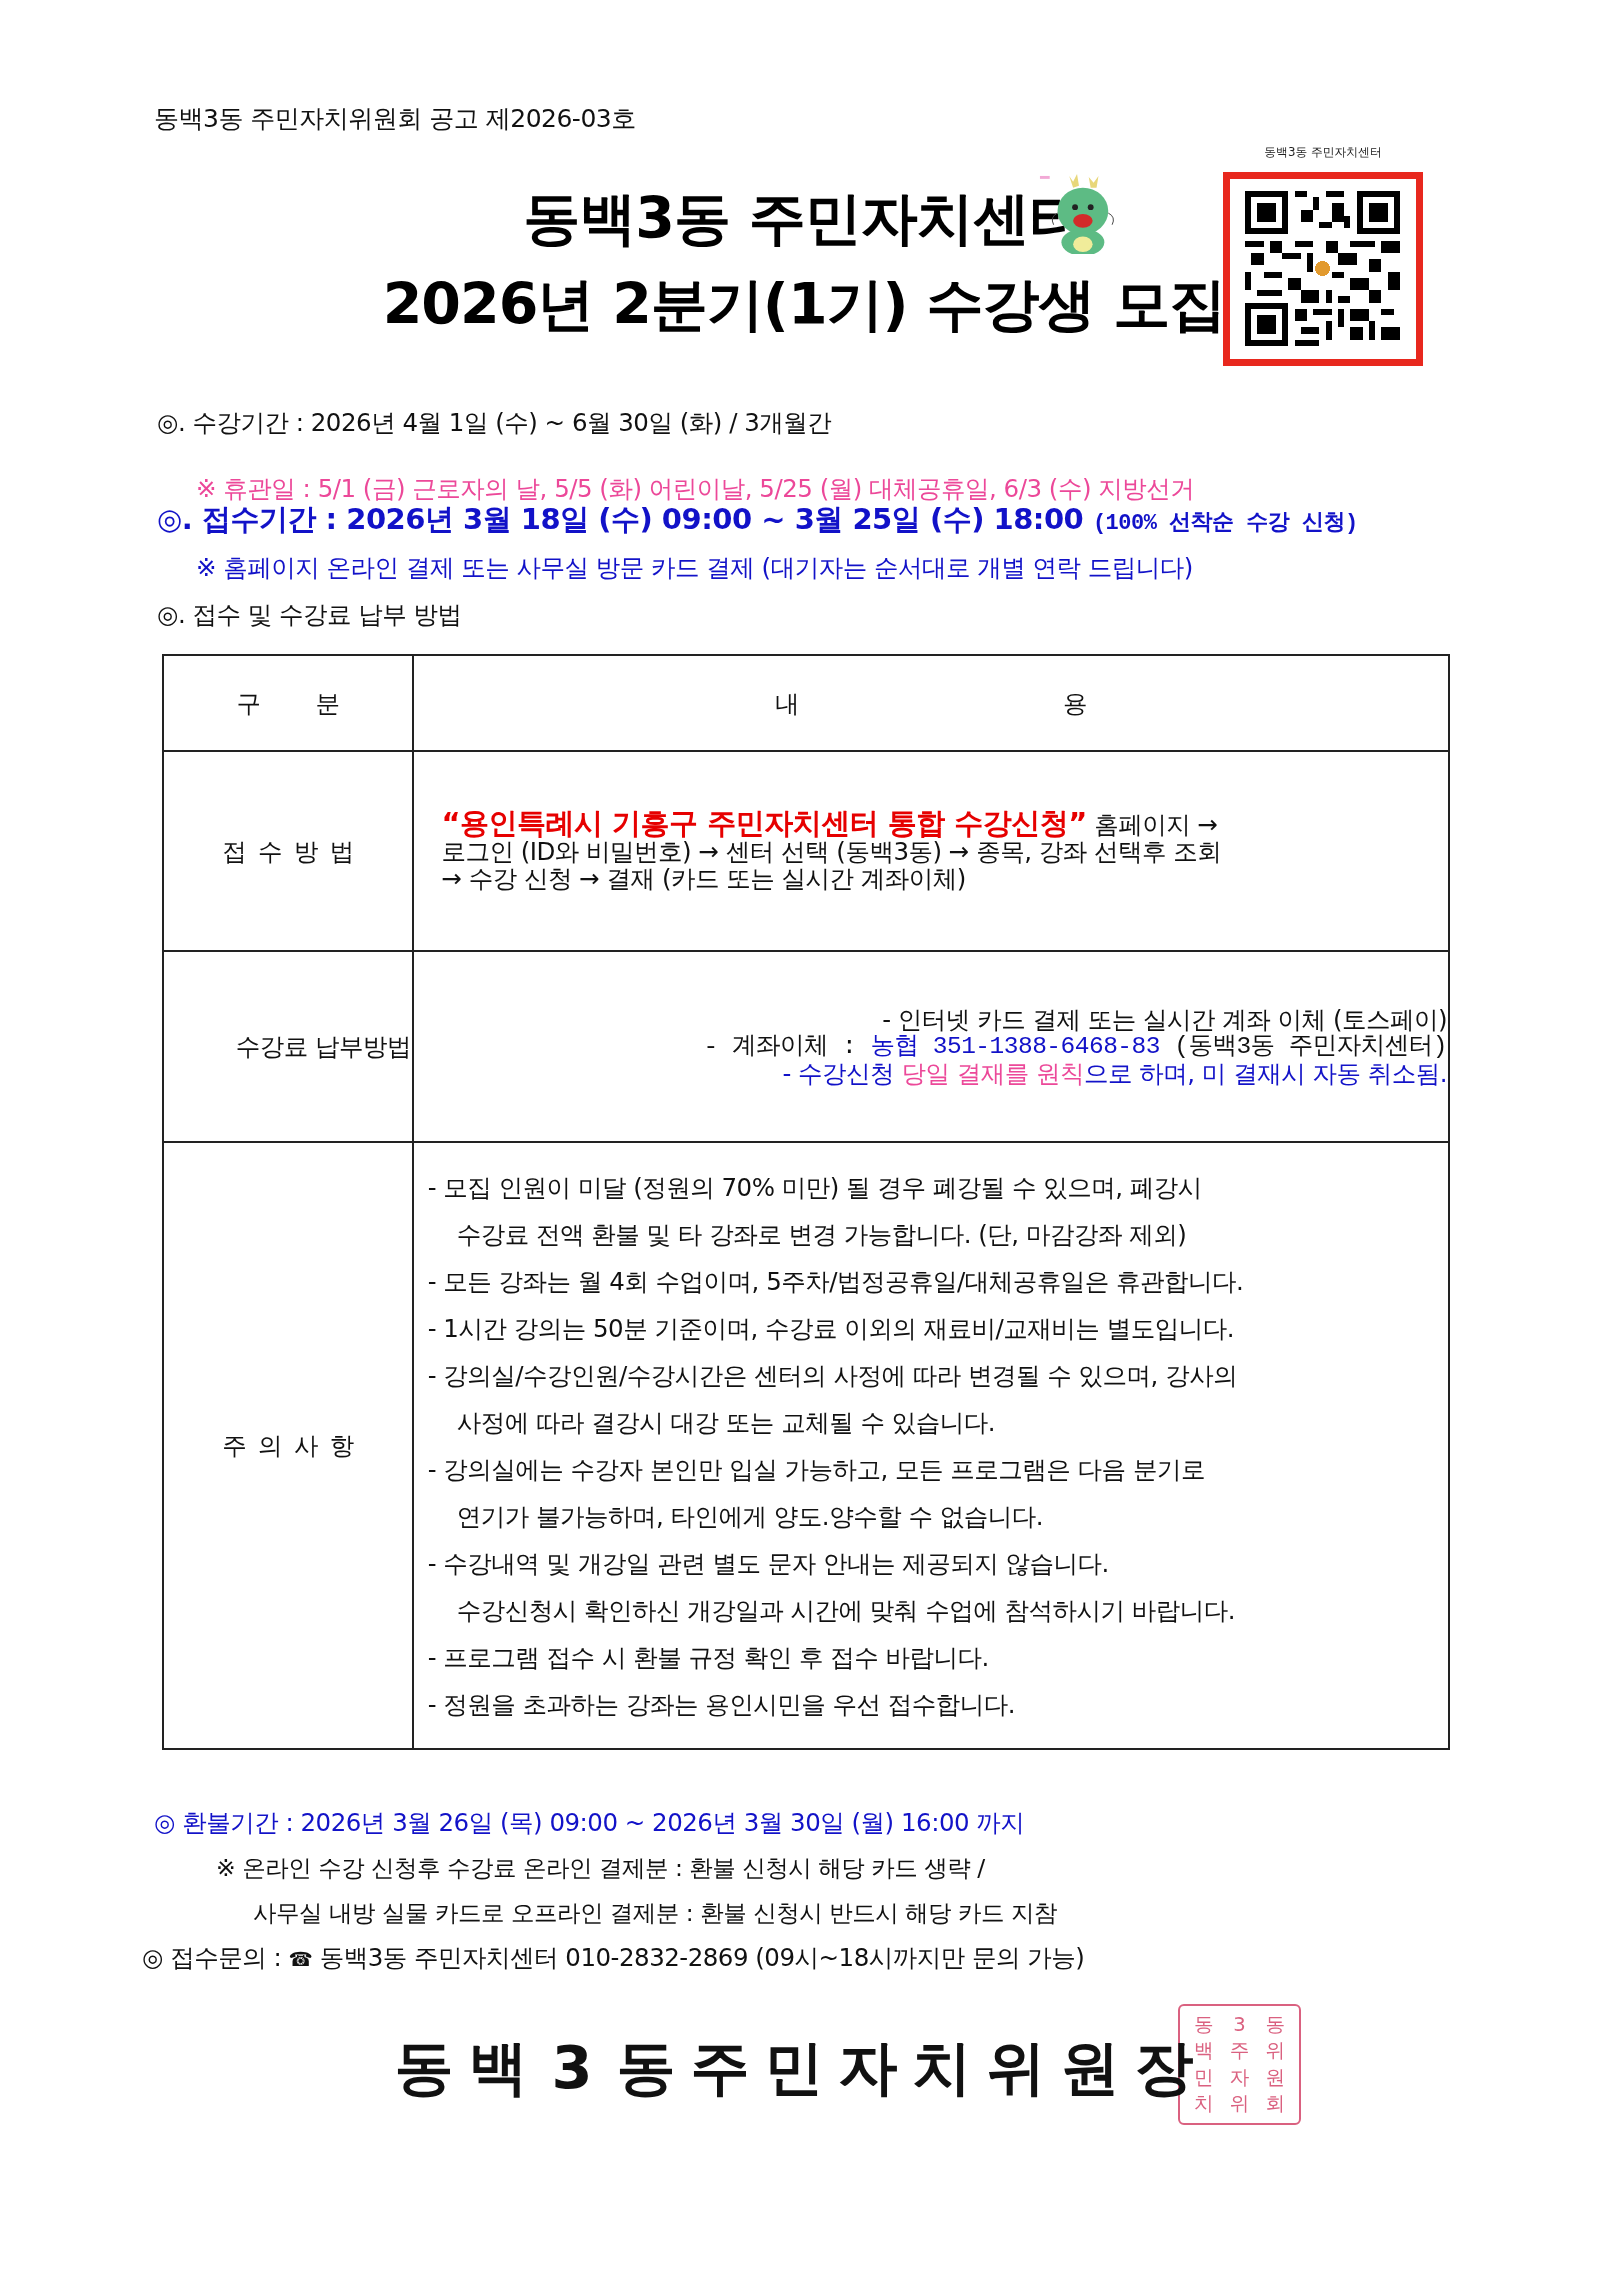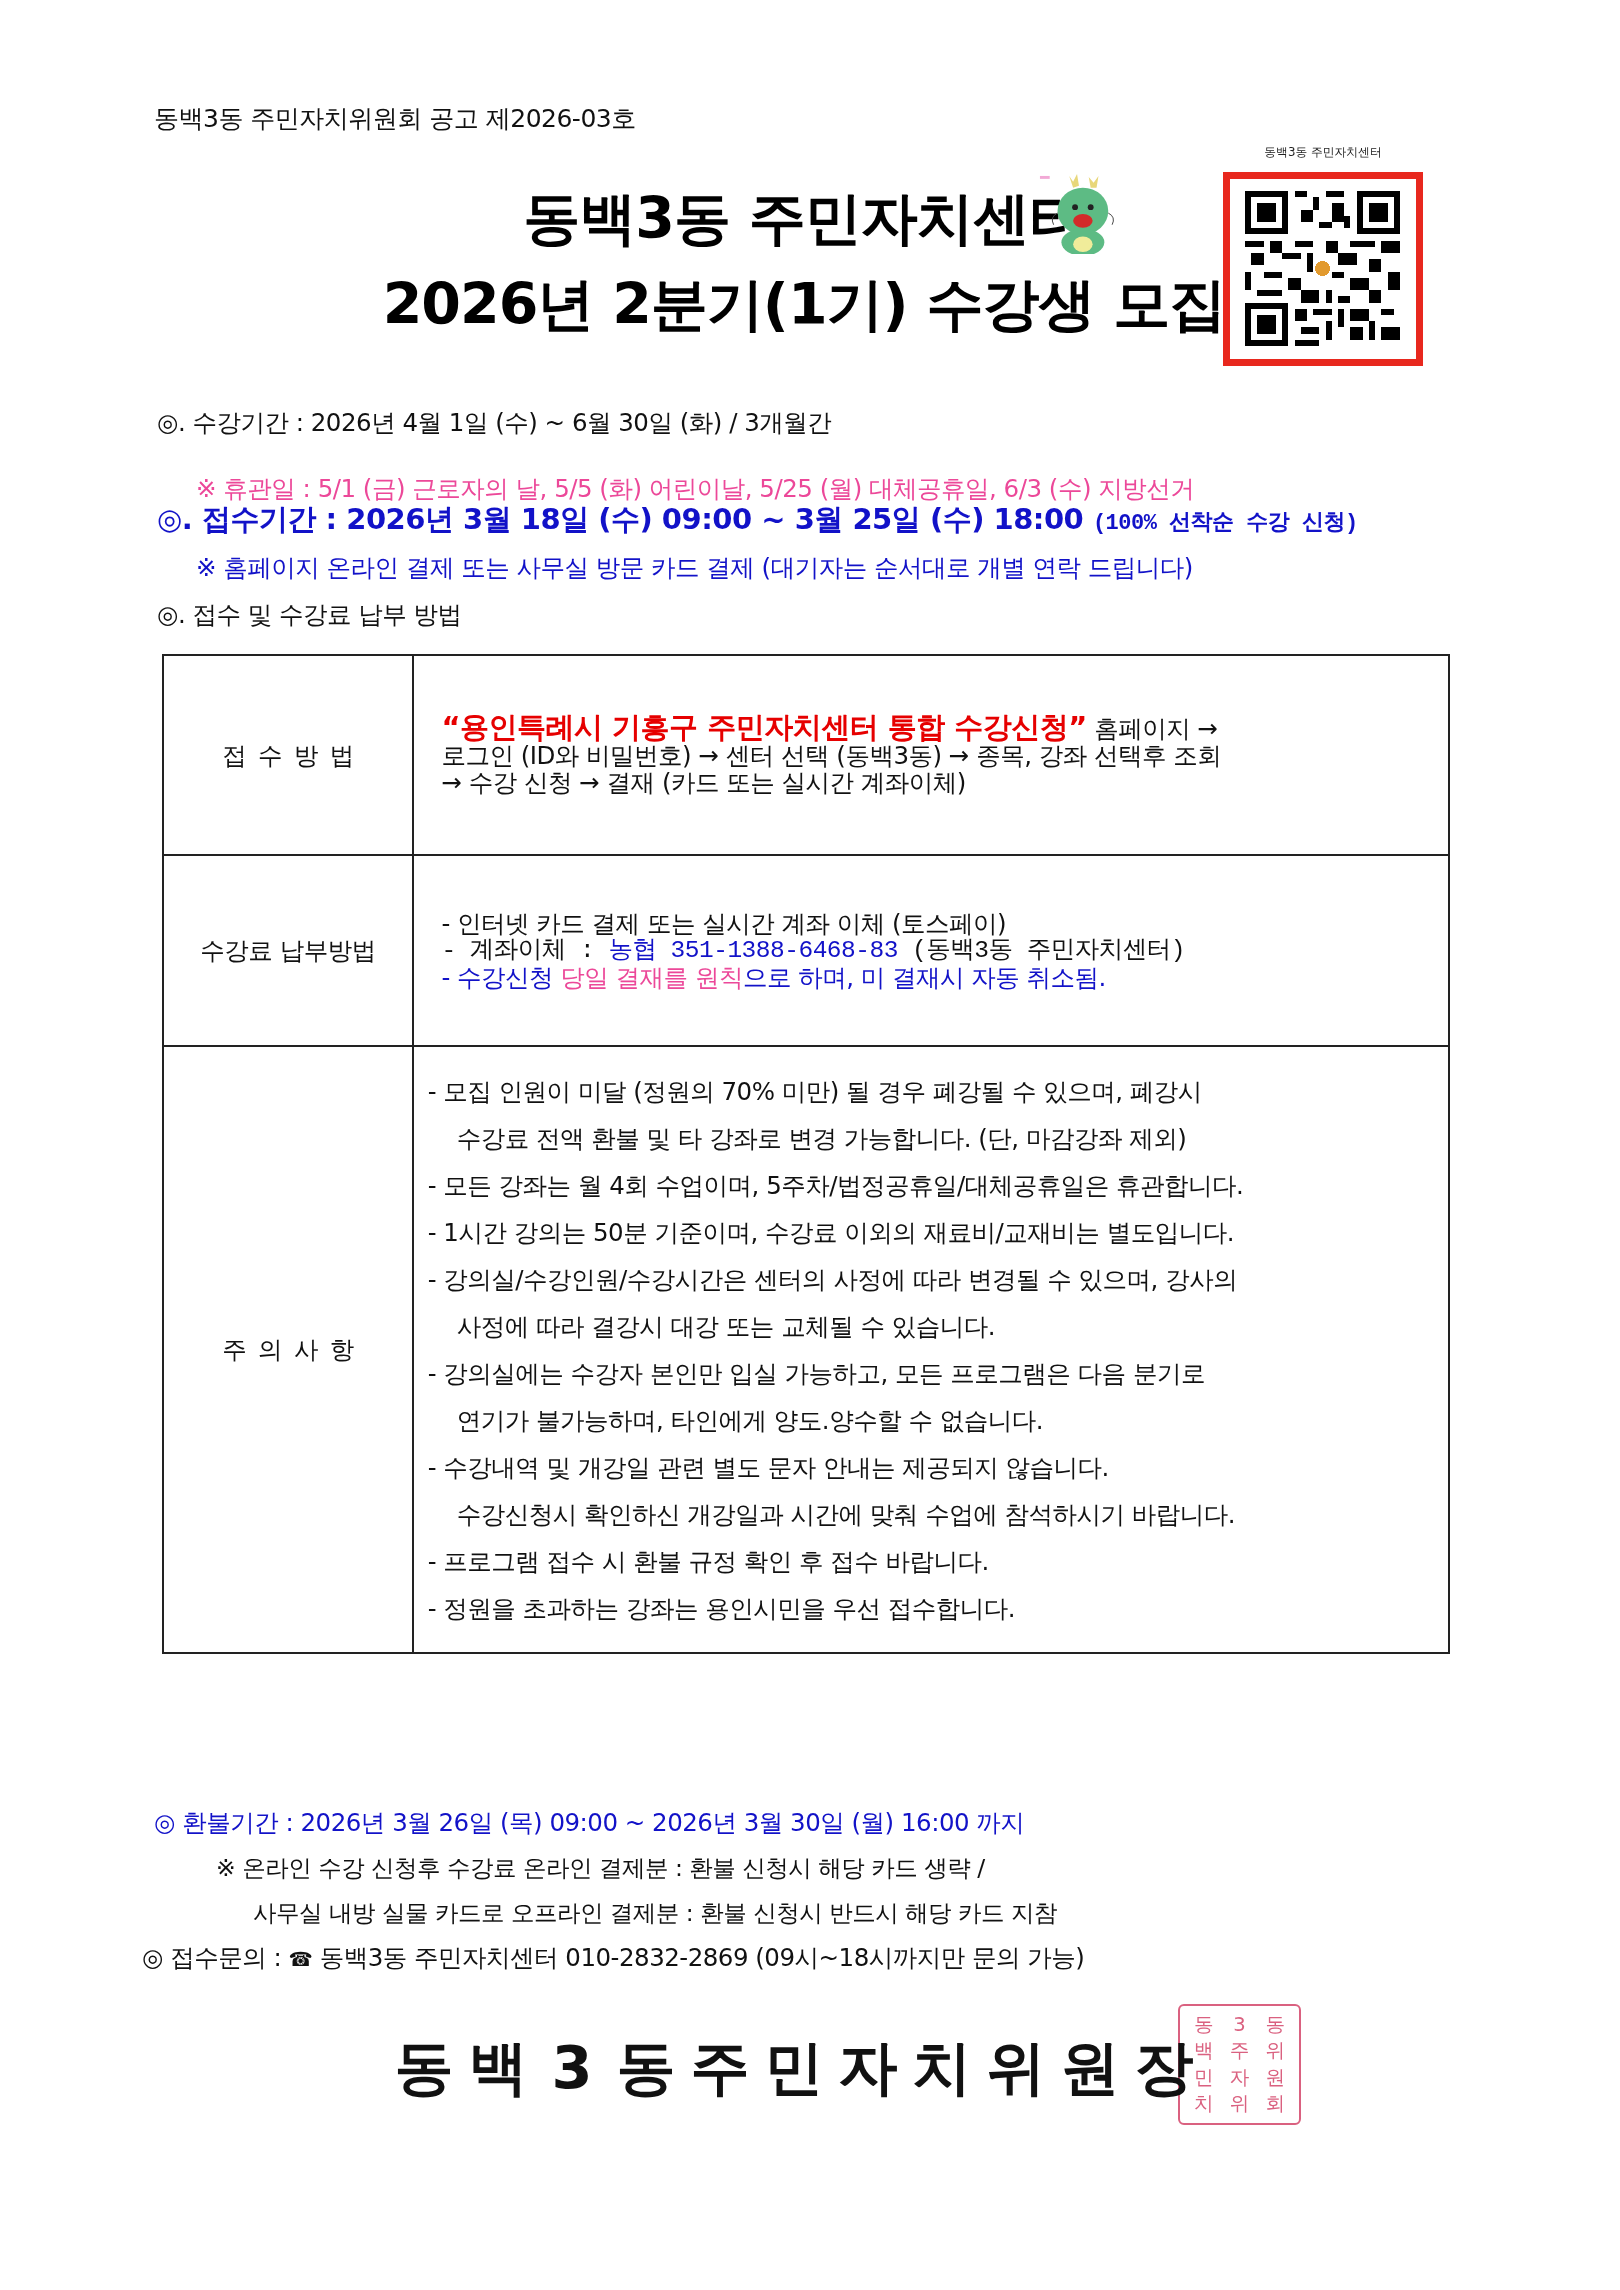--- a/index.html
+++ b/index.html
@@ -29,21 +29,21 @@
   .l5 { top: 598px; }
 
   table.main {
     position: absolute; left: 162px; top: 654px; width: 1288px;
     border-collapse: collapse; font-size: 24.5px; letter-spacing: -0.5px;
   }
   table.main td { border: 2px solid #222; vertical-align: middle; }
   table.main td.c1 { width: 246px; text-align: center; }
   table.main tr.hdr td { height: 92px; }
   table.main tr.r1 td { height: 196px; }
-  table.main tr.r2 td { height: 187px; }
+  table.main tr.r2 td { height: 187px; text-align: right; }
   table.main tr.r3 td { height: 603px; }
   .hdr-l span { display: inline-block; margin: 0 27.4px; }
   .hdr-r { text-align: center; }
   .hdr-r span { display: inline-block; margin: 0 132px; }
   .cell { padding-left: 27.4px; line-height: 27px; }
   .cell .hl { font-size: 29px; font-weight: bold; color: #e60000; }
   .cell-list { padding-left: 13.7px; line-height: 47px; }
   .cell-list .item { white-space: nowrap; }
   .cell-list .cont { padding-left: 29px; white-space: nowrap; }
   .spaced span { display: inline-block; margin: 0 5.9px; }
@@ -146,20 +146,28 @@
 <div class="abs line l2 red">※ 휴관일 : 5/1 (금) 근로자의 날, 5/5 (화) 어린이날, 5/25 (월) 대체공휴일, 6/3 (수) 지방선거</div>
 <div class="abs line l3 blue">
   <span>◎. 접수기간 : 2026년 3월 18일 (수) 09:00 ~ 3월 25일 (수) 18:00</span>
   <span class="small">(100% 선착순 수강 신청)</span>
 </div>
 <div class="abs line l4 blue">※ 홈페이지 온라인 결제 또는 사무실 방문 카드 결제 (대기자는 순서대로 개별 연락 드립니다)</div>
 <div class="abs line l5">◎. 접수 및 수강료 납부 방법</div>
 
 <table class="main">
   <tbody>
+      <tr class="hdr">
+    <td class="c1 hdr-l">
+      <span>구</span><span>분</span>
+    </td>
+    <td class="hdr-r">
+      <span>내</span><span>용</span>
+    </td>
+  </tr>
   <tr class="r1">
     <td class="c1 spaced">
       <span>접</span><span>수</span><span>방</span><span>법</span>
     </td>
     <td class="cell">
       <div style="white-space:nowrap;"><span class="hl">“용인특례시 기흥구 주민자치센터 통합 수강신청”</span><span> 홈페이지 →</span></div>
       <div style="white-space:nowrap;">로그인 (ID와 비밀번호) → 센터 선택 (동백3동) → 종목, 강좌 선택후 조회</div>
       <div style="white-space:nowrap;">→ 수강 신청 → 결재 (카드 또는 실시간 계좌이체)</div>
     </td>
   </tr>

